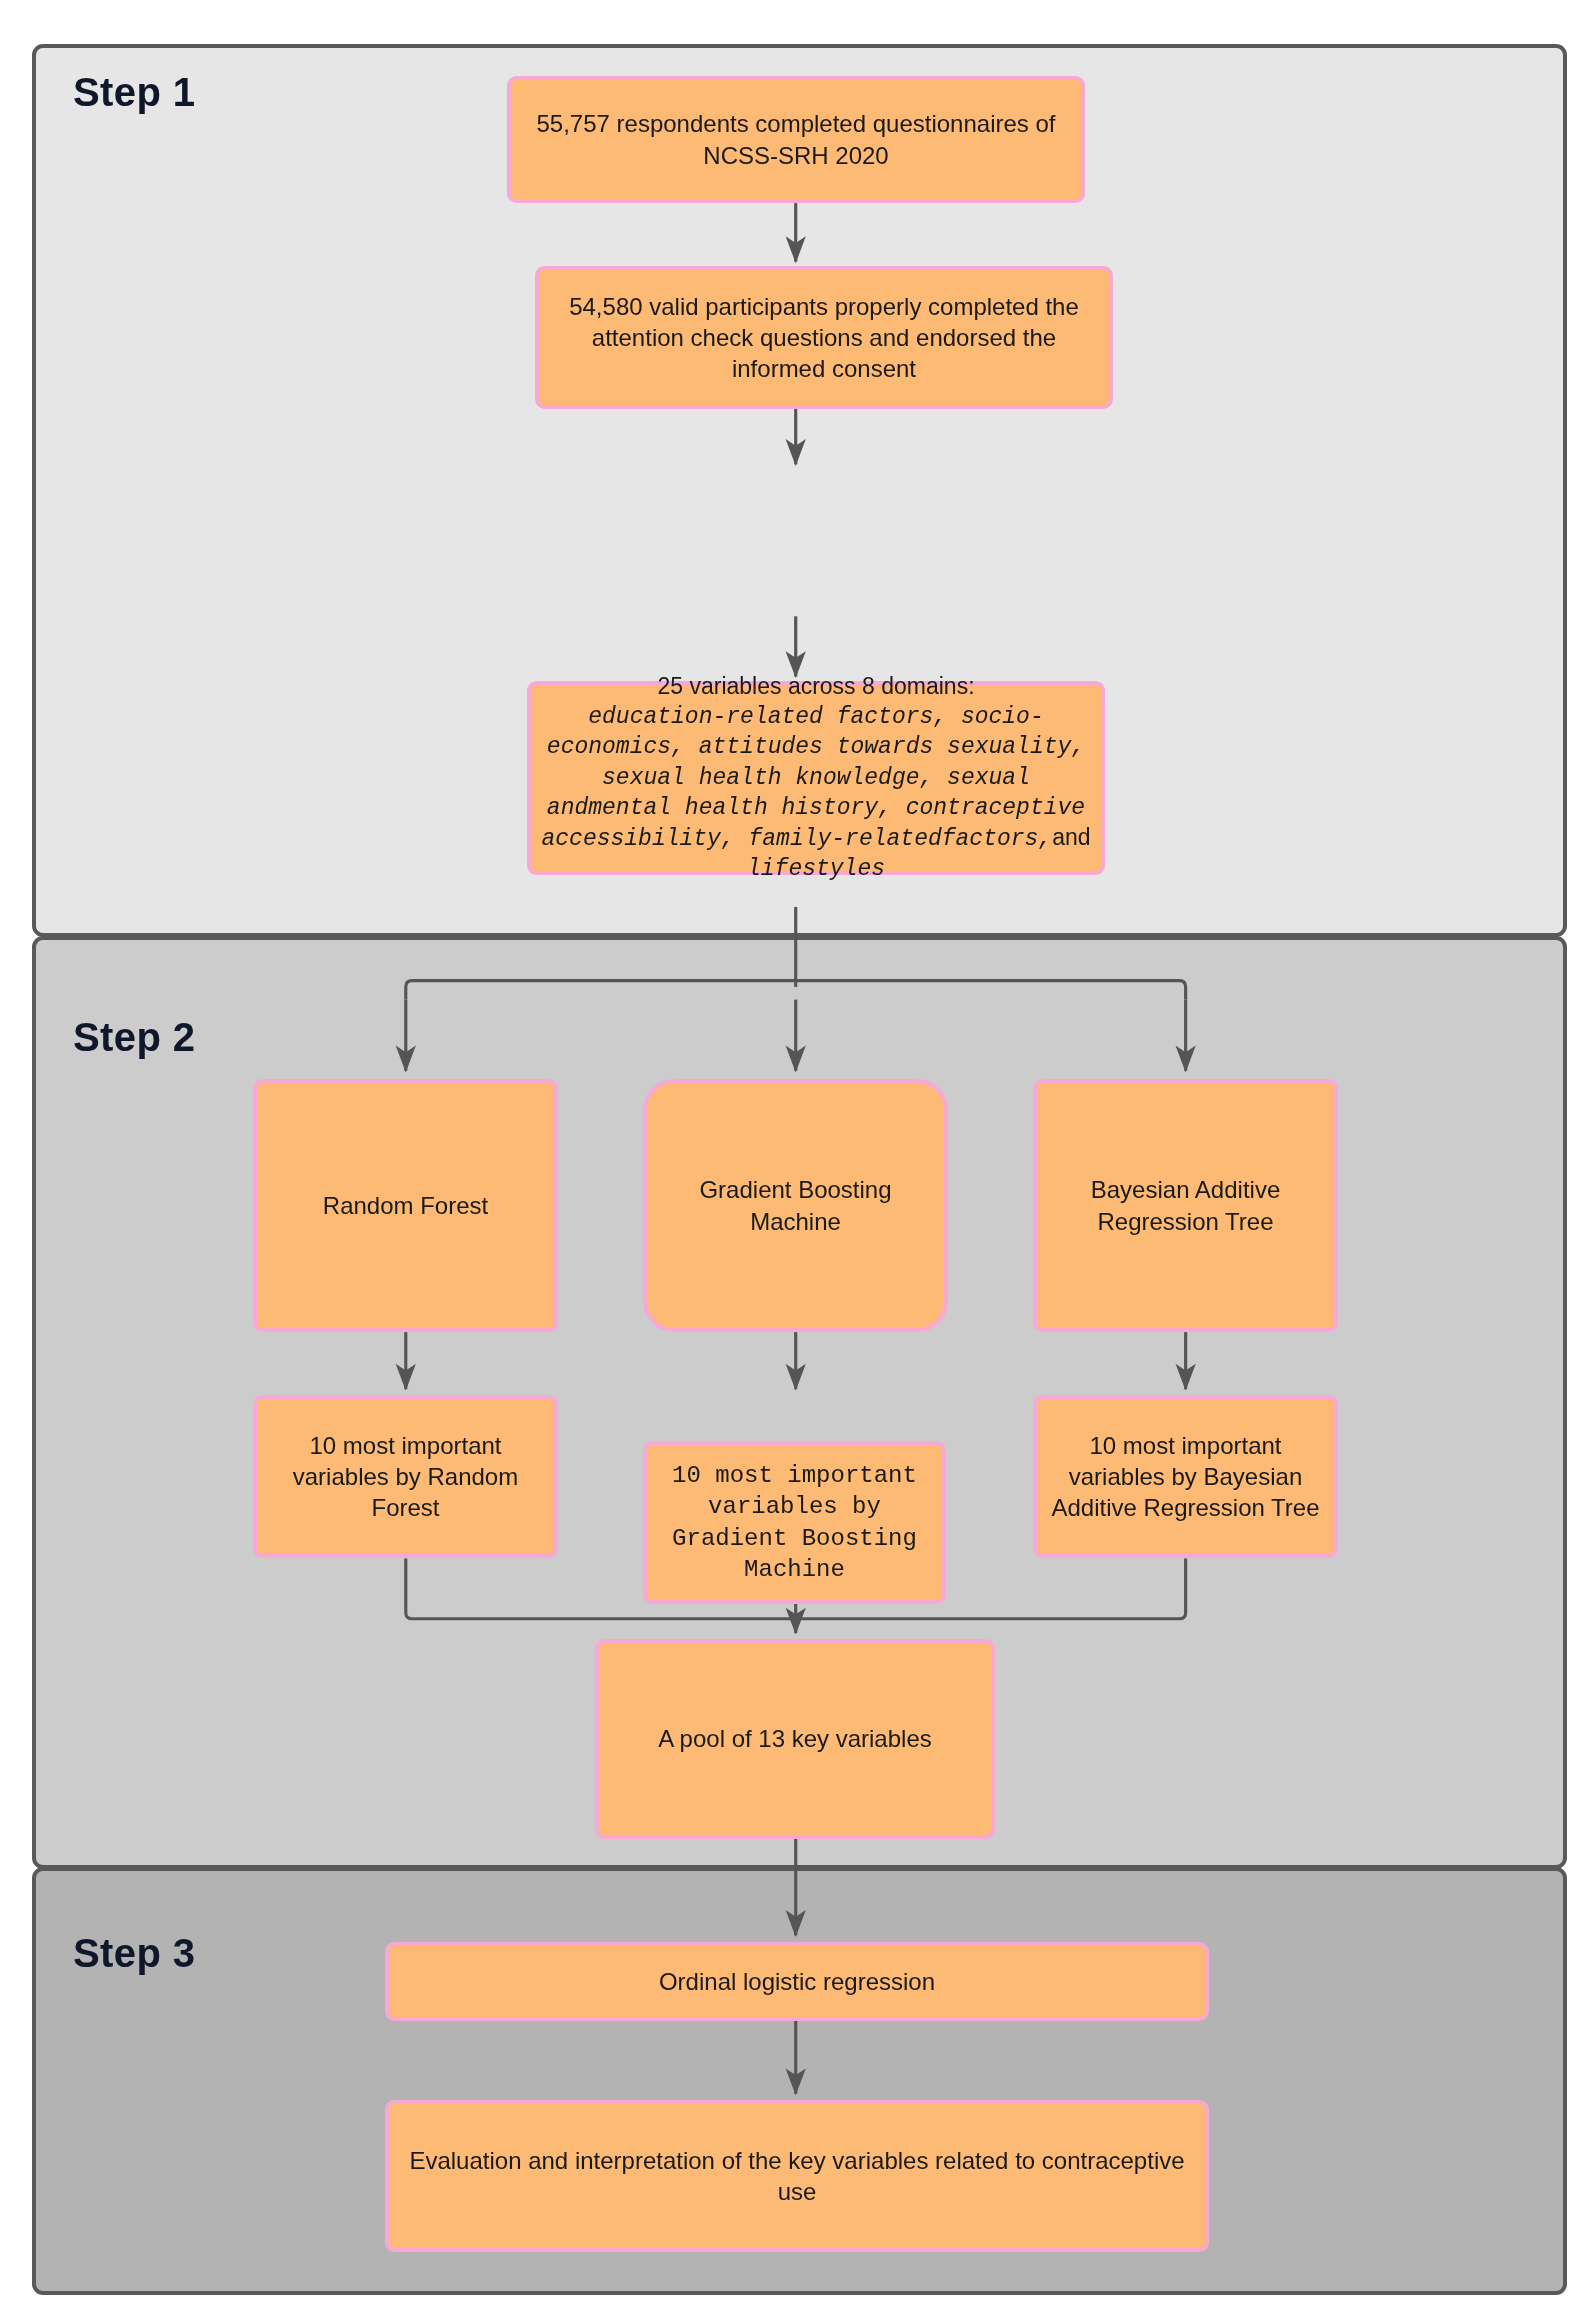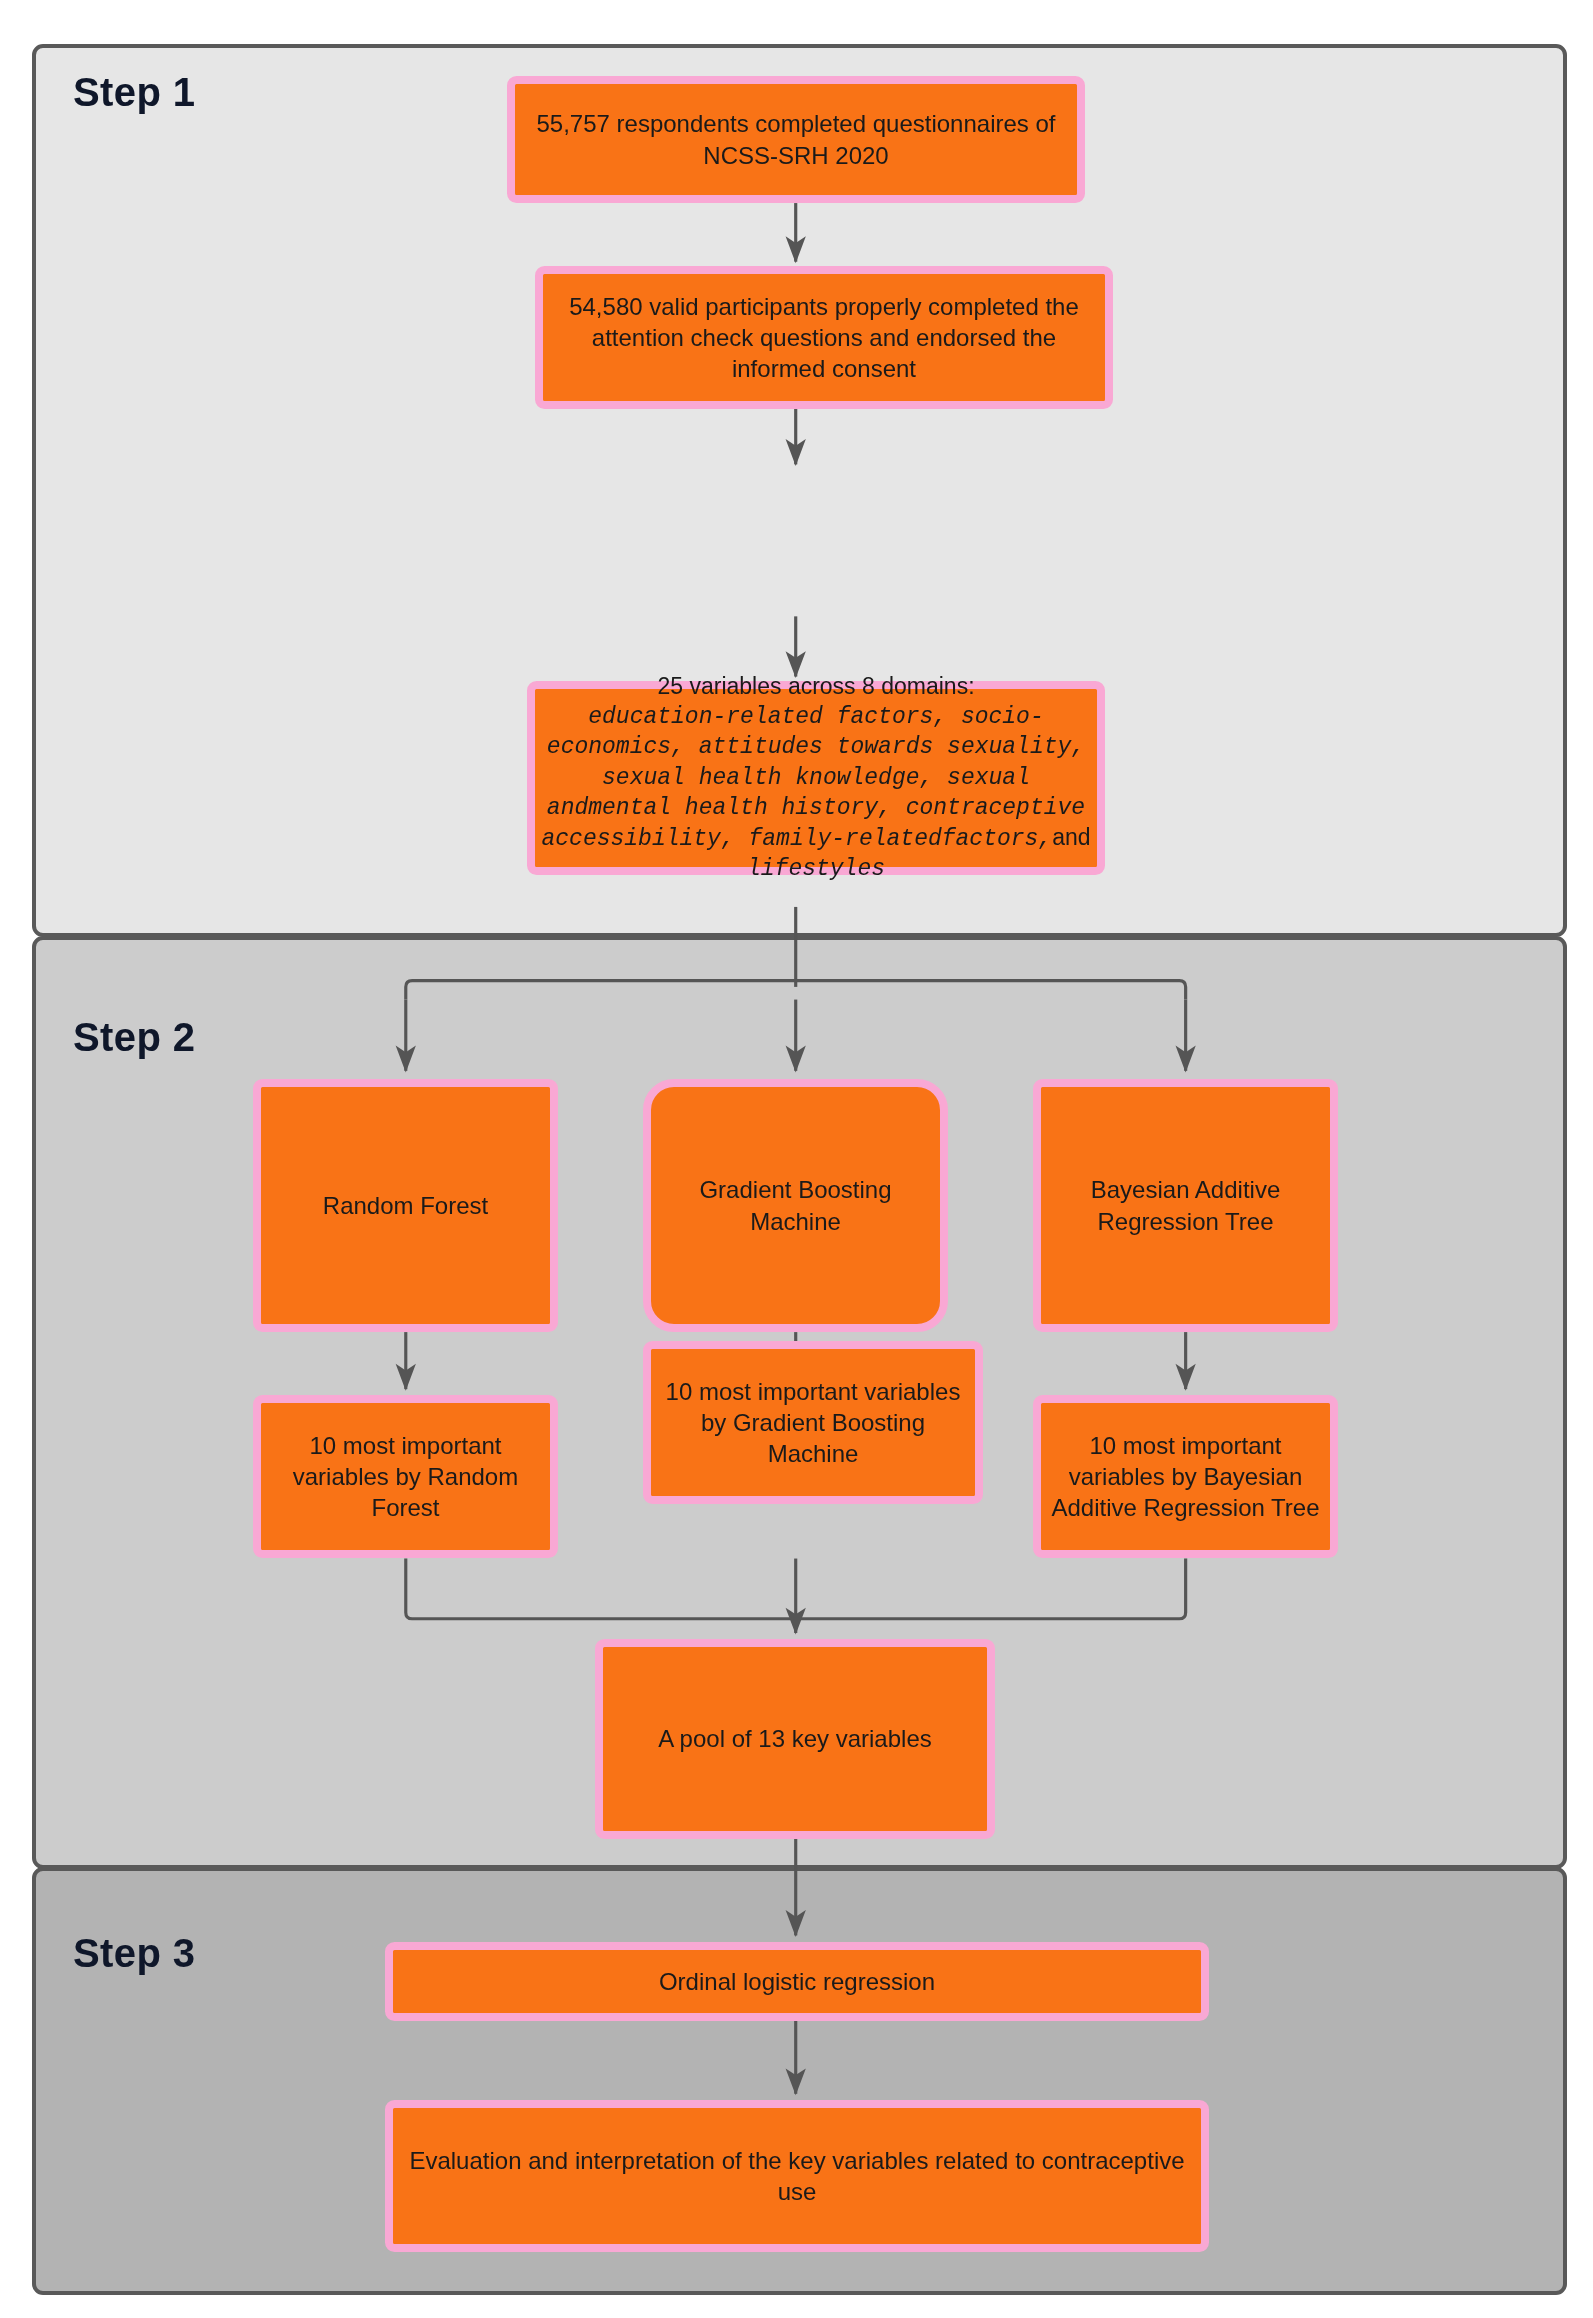--- a/index.html
+++ b/index.html
@@ -60,22 +60,22 @@
     white-space: nowrap;
   }
   #label-step1 { left: 73px; top: 70px; }
   #label-step2 { left: 73px; top: 1015px; }
   #label-step3 { left: 73px; top: 1931px; }
 
   
   .node {
     position: absolute;
     box-sizing: border-box;
-    background: #f97316;
-    border: 8px solid #f9a8d4;
+    background: #fdba74;
+    border: 4px solid #f9a8d4;
     border-radius: 9.5px;
     display: flex;
     align-items: center;
     justify-content: center;
     text-align: center;
     color: #1a1a1a;
     font-size: 24px;
     line-height: 1.30;
     padding: 8px 5px;
   }
@@ -89,21 +89,21 @@
   #node-variables     { left: 527px; top: 681px; width: 578px; height: 194px;
                         font-size: 23px; line-height: 1.24; }
 
   
   #node-rf   { left: 253px;  top: 1079px; width: 305px; height: 253px; }
   #node-gbm  { left: 643px;  top: 1079px; width: 305px; height: 253px; border-radius: 31px; }
   #node-bart { left: 1033px; top: 1079px; width: 305px; height: 253px; }
 
   
   #node-top10-rf   { left: 253px;  top: 1395px; width: 305px; height: 163px; }
-  #node-top10-gbm  { left: 643px;  top: 1341px; width: 340px; height: 163px; }
+  #node-top10-gbm  { left: 643px;  top: 1441px; width: 303px; height: 163px; font-family: Liberation Mono, monospace; }
   #node-top10-bart { left: 1033px; top: 1395px; width: 305px; height: 163px; }
 
   
   #node-pool { left: 595px; top: 1639px; width: 400px; height: 200px; }
 
   
   #node-ordinal { left: 385px; top: 1942px; width: 824px; height: 79px; }
   #node-eval    { left: 385px; top: 2100px; width: 824px; height: 152px; }
 
   

